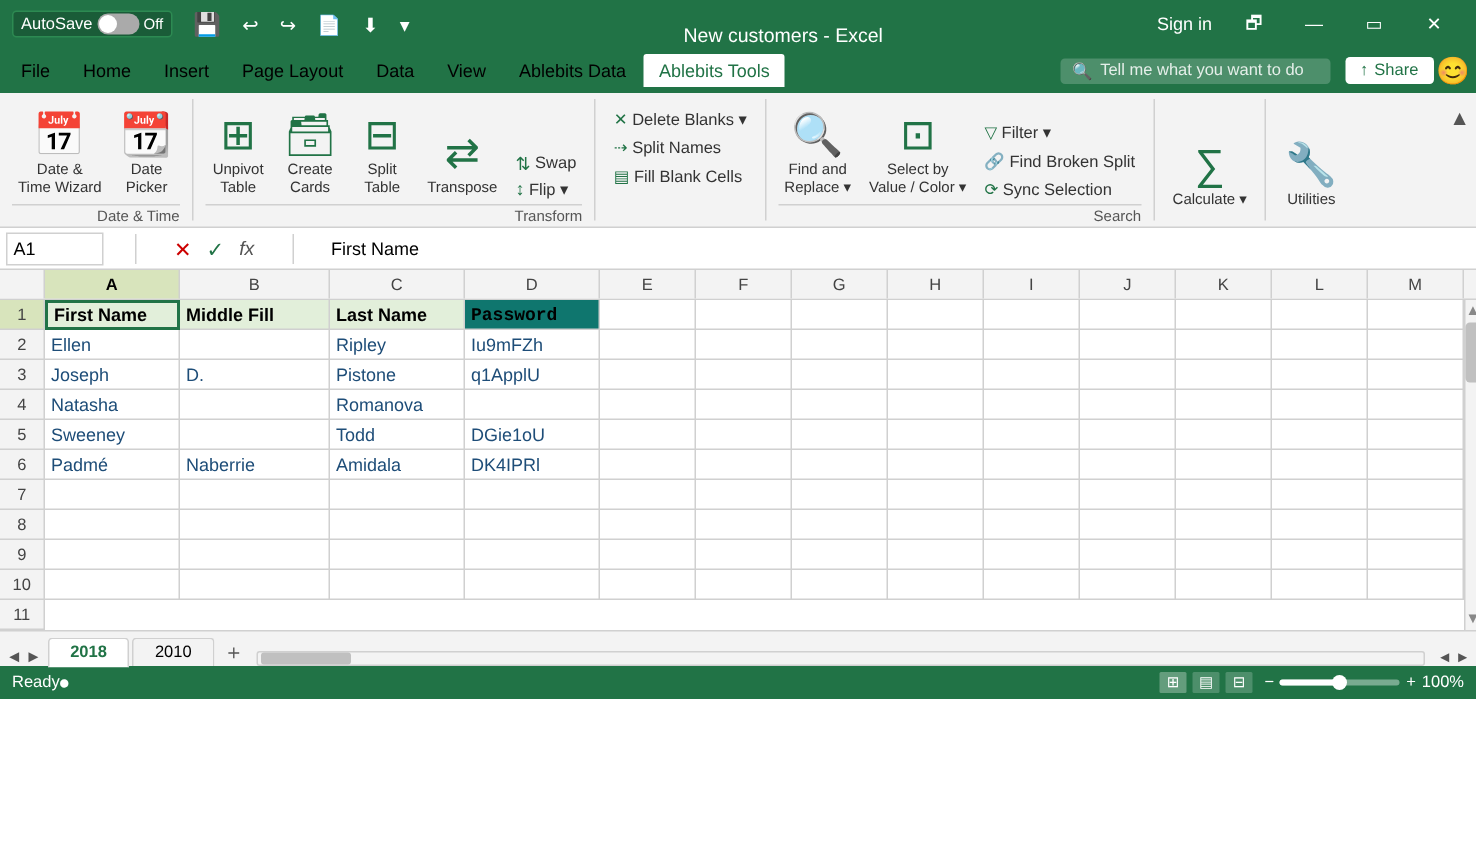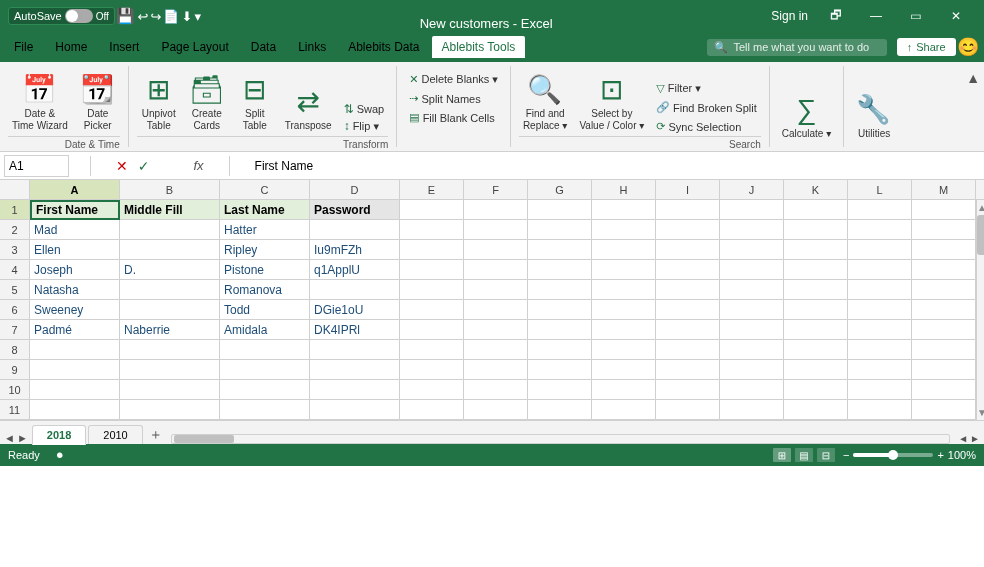--- a/index.html
+++ b/index.html
@@ -8,21 +8,21 @@
     
     .title-bar {
       height: 32px;
       background: #217346;
       display: flex;
       align-items: center;
       justify-content: space-between;
       padding: 0 8px;
       color: white;
     }
-    .title-bar-left { display: flex; align-items: center; gap: 2px; font-size: 12px; }
+    .title-bar-left { display: flex; align-items: center; gap: 14px; font-size: 12px; }
     .title-bar-center { font-size: 13px; font-weight: normal; position: absolute; left: 50%; transform: translateX(-50%); }
     .title-bar-right { display: flex; align-items: center; gap: 8px; font-size: 12px; }
     .autosave-btn {
       display: flex; align-items: center; gap: 3px;
       background: #1a5c38; border: 1px solid #2d8a52; border-radius: 3px;
       color: white; padding: 1px 5px; font-size: 11px;
     }
     .toggle-off {
       background: #aaa; border-radius: 8px; width: 28px; height: 14px;
       display: inline-flex; align-items: center; padding: 1px;
@@ -102,21 +102,21 @@
       width: 65px; height: 22px; border: 1px solid #d0d0d0;
       display: flex; align-items: center; padding: 0 4px; font-size: 12px;
       cursor: pointer;
     }
     .formula-btns { display: flex; align-items: center; gap: 2px; color: #555; font-size: 14px; }
     .formula-btns span { cursor: pointer; padding: 2px 4px; }
     .formula-divider { width: 1px; height: 20px; background: #d0d0d0; margin: 0 4px; }
     .formula-input {
       flex: 1; height: 22px; border: none; outline: none; font-size: 12px; padding: 0 4px;
     }
-    .fx-label { font-size: 13px; color: #555; font-style: italic; padding: 0 4px; margin-left: 34px; }
+    .fx-label { font-size: 13px; color: #555; font-style: italic; padding: 0 4px; }
 
     
     .spreadsheet { display: flex; flex-direction: column; flex: 1; }
     .sheet-container { display: flex; flex: 1; overflow: hidden; }
 
     
     .col-header-row {
       display: flex; background: #f3f3f3; border-bottom: 1px solid #d0d0d0;
       height: 20px;
     }
@@ -210,21 +210,21 @@
     </div>
   </div>
 </div>
 
 <div class="menu-bar">
   <div class="menu-item">File</div>
   <div class="menu-item">Home</div>
   <div class="menu-item">Insert</div>
   <div class="menu-item">Page Layout</div>
   <div class="menu-item">Data</div>
-  <div class="menu-item">Links</div>
+  <div class="menu-item">View</div>
   <div class="menu-item">Ablebits Data</div>
   <div class="menu-item active-tab">Ablebits Tools</div>
   <div class="menu-search">
     <span>🔍</span>
     <span style="font-size:11px;opacity:0.85;">Tell me what you want to do</span>
   </div>
   <button class="share-btn">
     <span>↑</span>
     <span>Share</span>
   </button>
@@ -396,47 +396,32 @@
         <div class="row-num-cell">9</div>
         <div class="row-num-cell">10</div>
         <div class="row-num-cell">11</div>
       </div>
       <div class="grid-rows">
 
         <div class="grid-row">
           <div class="grid-cell col-a header-cell selected" style="background:#e2efda;border:2px solid #217346;">First Name</div>
           <div class="grid-cell col-b header-cell" style="background:#e2efda;">Middle Fill</div>
           <div class="grid-cell col-c header-cell" style="background:#e2efda;">Last Name</div>
-          <div class="grid-cell col-d header-cell" style="background:#e5e5e5;">Password</div>
-          <div class="grid-cell col-e"></div>
-          <div class="grid-cell col-f"></div>
-          <div class="grid-cell col-g"></div>
-          <div class="grid-cell col-h"></div>
-          <div class="grid-cell col-i"></div>
-          <div class="grid-cell col-j"></div>
-          <div class="grid-cell col-k"></div>
-          <div class="grid-cell col-l"></div>
-          <div class="grid-cell col-m"></div>
-        </div>
-
-        <div class="grid-row">
-          <div class="grid-cell col-a text-blue">Mad</div>
-          <div class="grid-cell col-b"></div>
-          <div class="grid-cell col-c text-blue">Hatter</div>
-          <div class="grid-cell col-d"></div>
-          <div class="grid-cell col-e"></div>
-          <div class="grid-cell col-f"></div>
-          <div class="grid-cell col-g"></div>
-          <div class="grid-cell col-h"></div>
-          <div class="grid-cell col-i"></div>
-          <div class="grid-cell col-j"></div>
-          <div class="grid-cell col-k"></div>
-          <div class="grid-cell col-l"></div>
-          <div class="grid-cell col-m"></div>
-        </div>
+          <div class="grid-cell col-d header-cell" style="background:#0f766e;font-family:Liberation Mono, monospace;">Password</div>
+          <div class="grid-cell col-e"></div>
+          <div class="grid-cell col-f"></div>
+          <div class="grid-cell col-g"></div>
+          <div class="grid-cell col-h"></div>
+          <div class="grid-cell col-i"></div>
+          <div class="grid-cell col-j"></div>
+          <div class="grid-cell col-k"></div>
+          <div class="grid-cell col-l"></div>
+          <div class="grid-cell col-m"></div>
+        </div>
+
 
         <div class="grid-row">
           <div class="grid-cell col-a text-blue">Ellen</div>
           <div class="grid-cell col-b"></div>
           <div class="grid-cell col-c text-blue">Ripley</div>
           <div class="grid-cell col-d text-blue">Iu9mFZh</div>
           <div class="grid-cell col-e"></div>
           <div class="grid-cell col-f"></div>
           <div class="grid-cell col-g"></div>
           <div class="grid-cell col-h"></div>
@@ -603,21 +588,21 @@
       </div>
     </div>
     <div style="display:flex;gap:2px;padding:0 4px;align-items:center;">
       <span style="font-size:10px;cursor:pointer;color:#555;">◄</span>
       <span style="font-size:10px;cursor:pointer;color:#555;">►</span>
     </div>
   </div>
 </div>
 
 <div class="status-bar">
-  <div style="display:flex;align-items:center;gap:17px;">
+  <div style="display:flex;align-items:center;gap:0;">
     <span>Ready</span>
     <span style="font-size:12px;">⏺</span>
   </div>
   <div class="status-right">
     <div style="display:flex;gap:4px;">
       <div style="width:18px;height:14px;background:rgba(255,255,255,0.3);border-radius:1px;display:flex;align-items:center;justify-content:center;cursor:pointer;font-size:10px;">⊞</div>
       <div style="width:18px;height:14px;background:rgba(255,255,255,0.2);border-radius:1px;display:flex;align-items:center;justify-content:center;cursor:pointer;font-size:10px;">▤</div>
       <div style="width:18px;height:14px;background:rgba(255,255,255,0.2);border-radius:1px;display:flex;align-items:center;justify-content:center;cursor:pointer;font-size:10px;">⊟</div>
     </div>
     <div class="zoom-slider">

